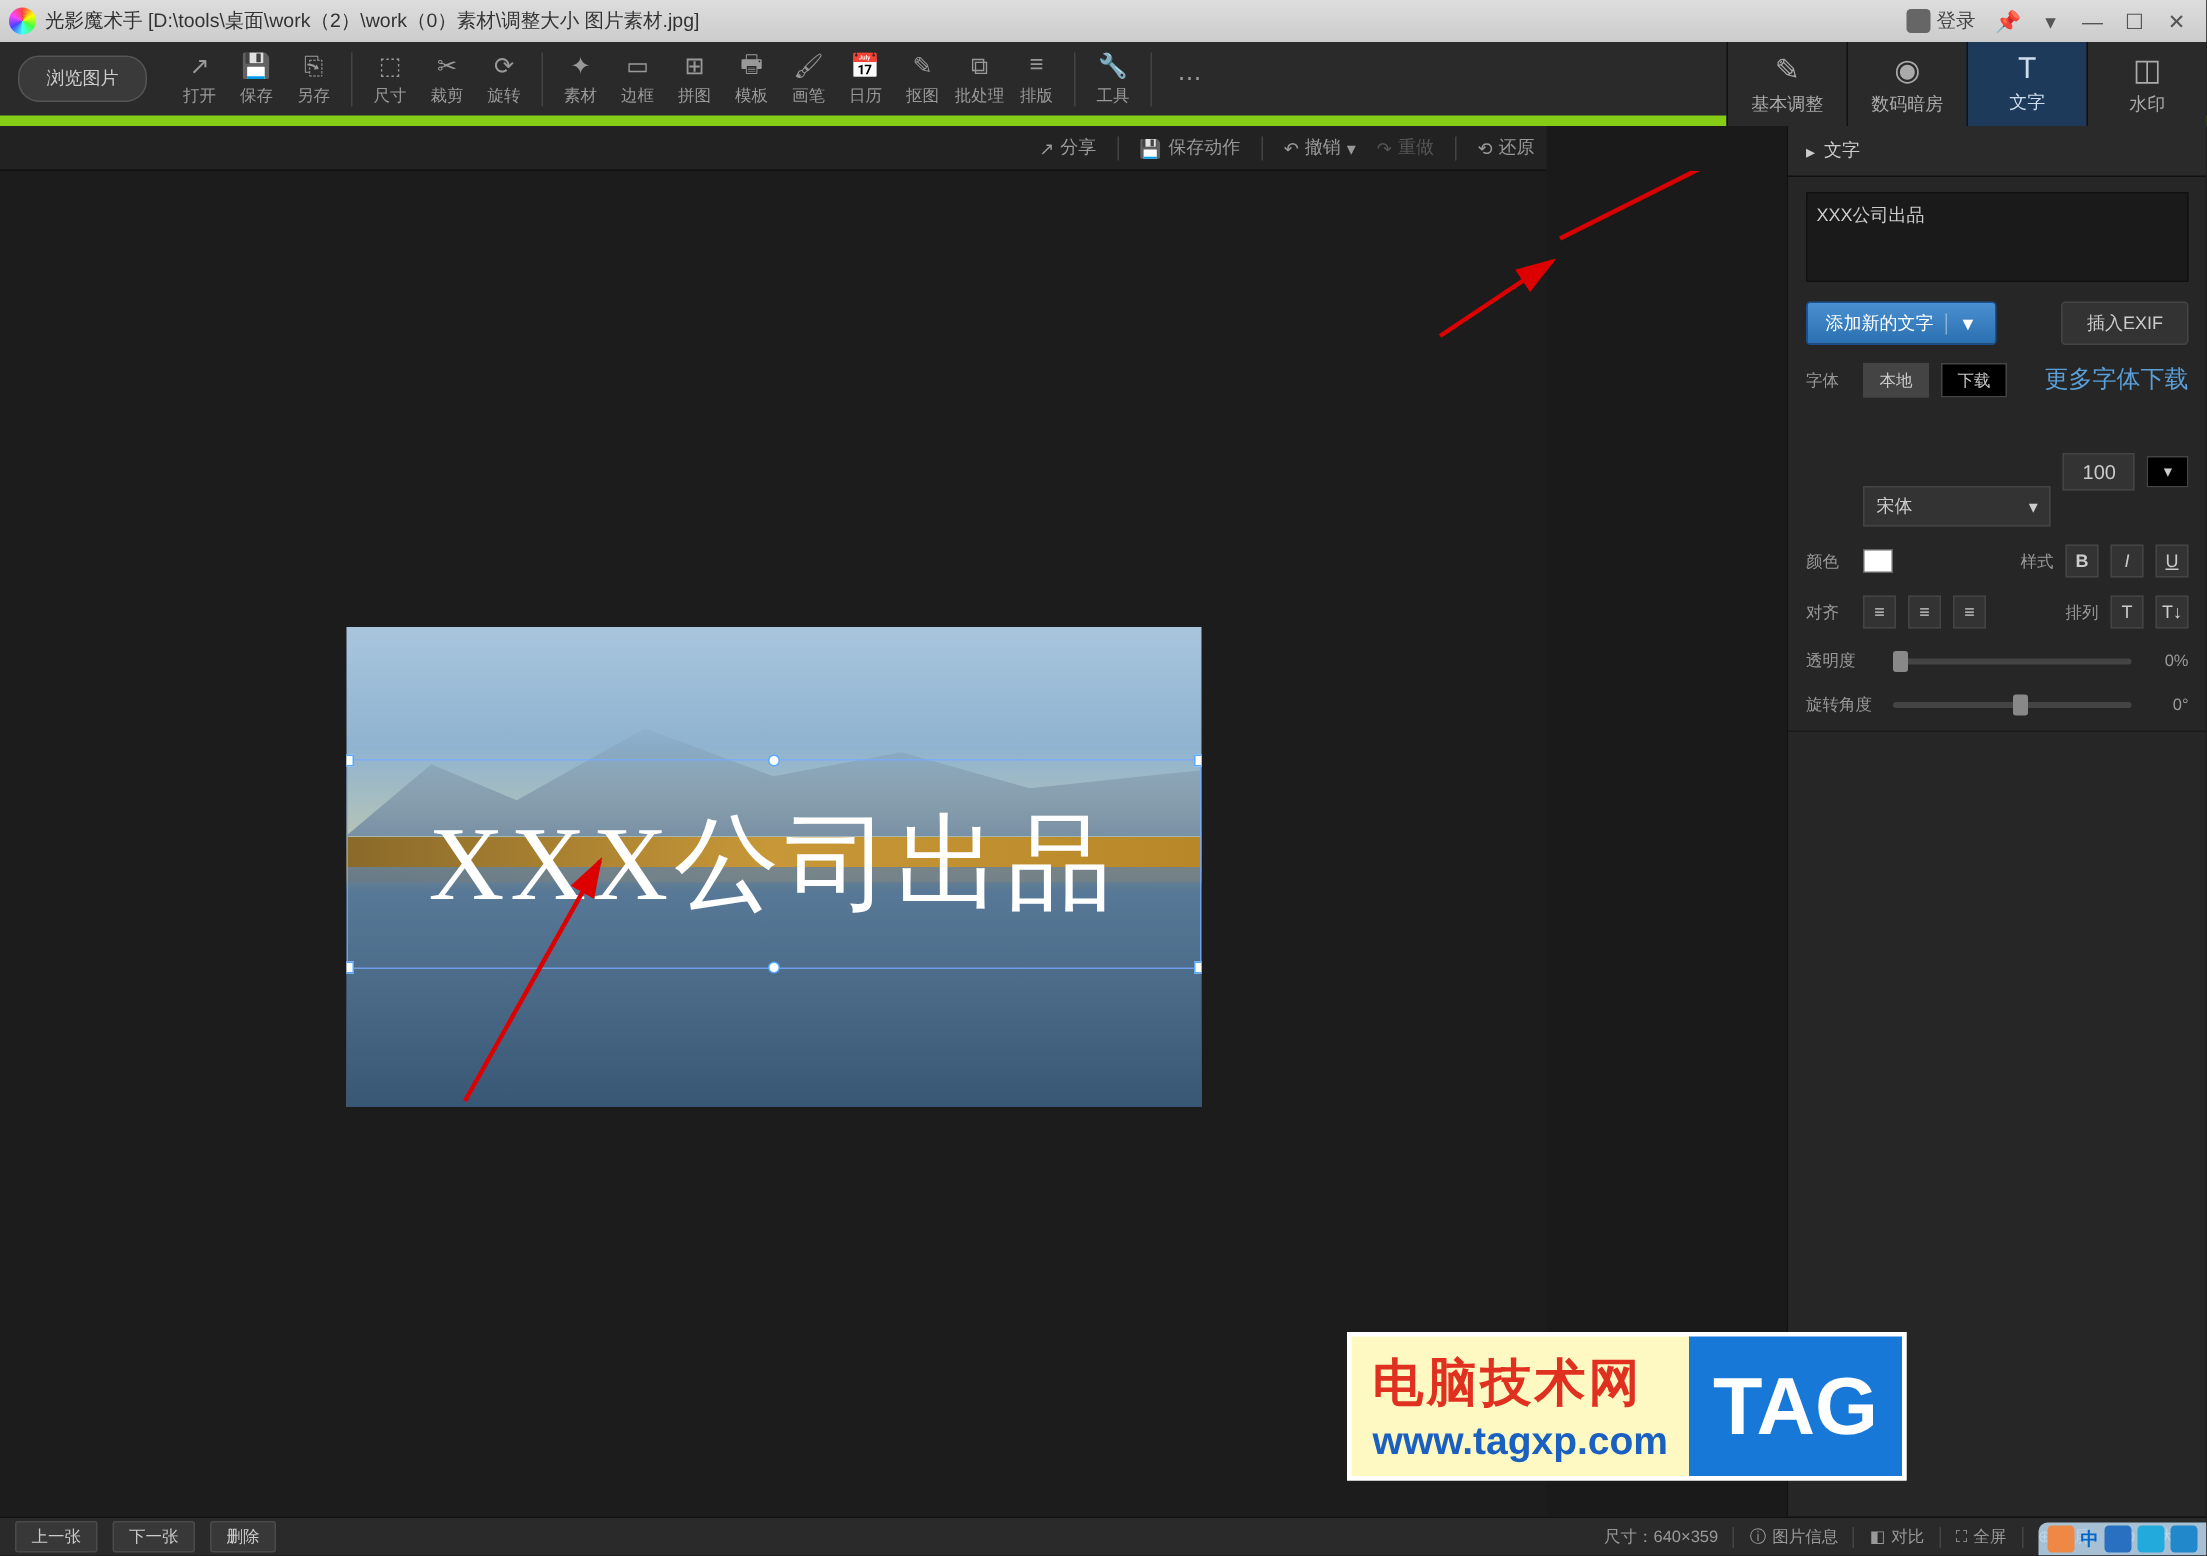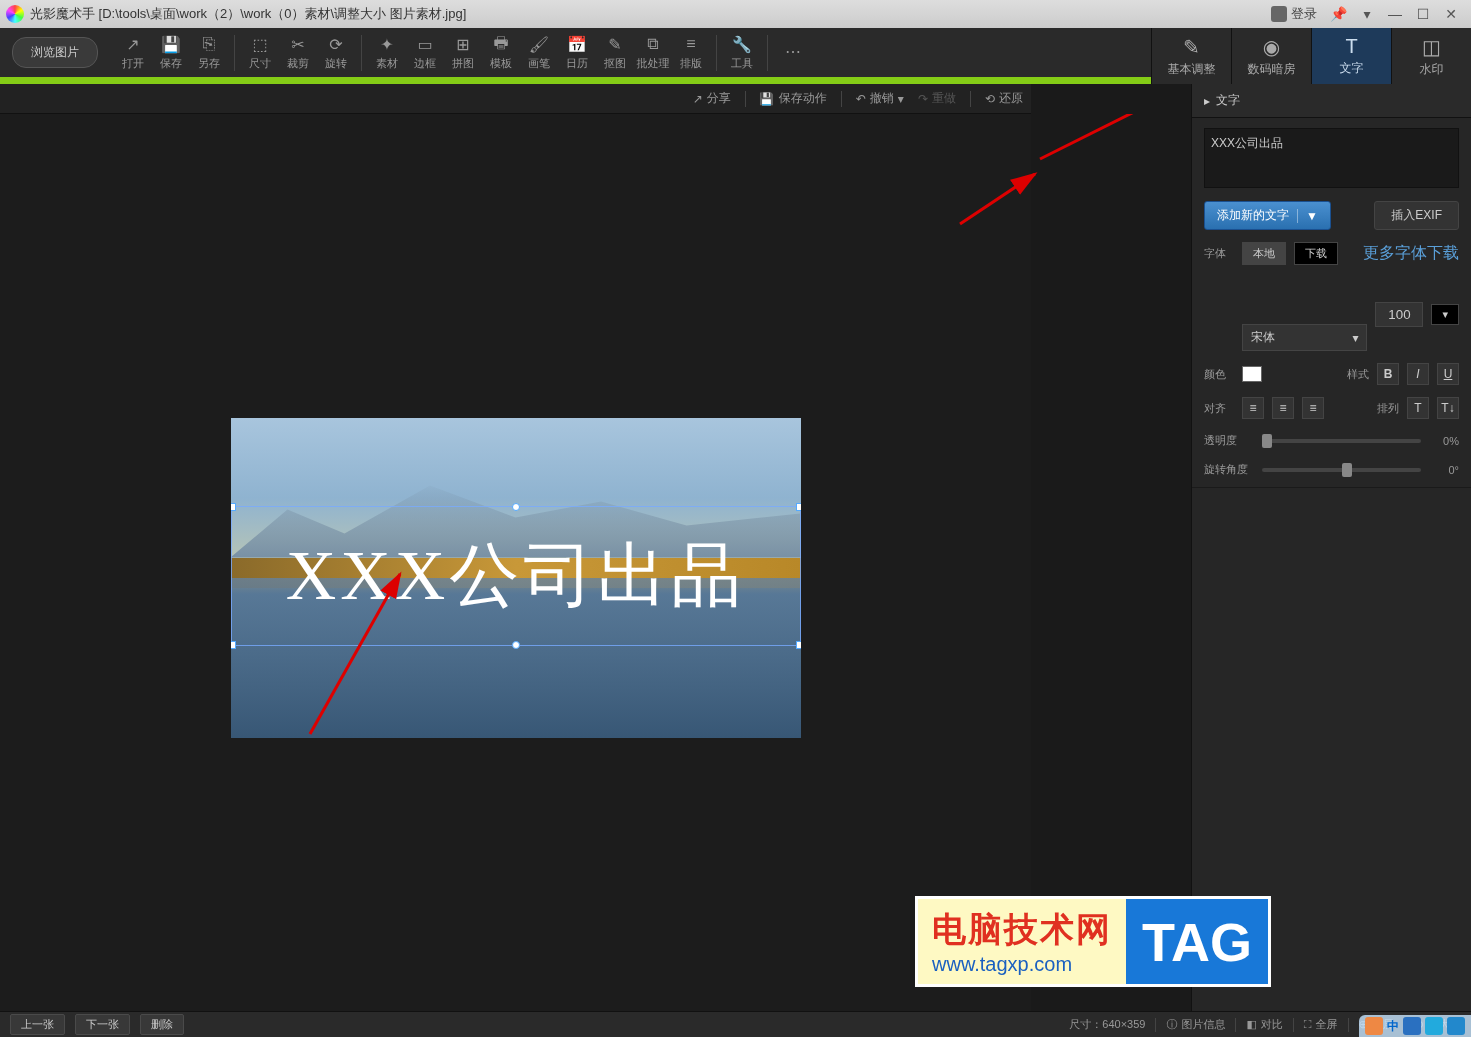--- a/index.html
+++ b/index.html
@@ -80,21 +80,21 @@
 .bottombar { position: absolute; bottom: 0; left: 0; right: 0; height: 26px; background: #2a2a2a; border-top: 1px solid #111; display: flex; align-items: center; padding: 0 10px; gap: 10px; }
 .bottombar .btn { background: #383838; border: 1px solid #4a4a4a; color: #ccc; padding: 2px 10px; cursor: pointer; font-size: 11px; border-radius:2px; }
 .bottombar .spacer { flex: 1; }
 .bottombar .info { color: #999; font-size: 11px; display: flex; align-items: center; gap: 4px; }
 .bottombar .sep { width: 1px; height: 14px; background: #444; }
 
 
 .watermark { position: absolute; right: 200px; bottom: 50px; display: flex; align-items: stretch; border: 3px solid #fff; background:#fff; }
 .wm-left { background: #fef9c3; padding: 8px 14px; }
 .wm-title { color: #e03020; font-size: 34px; font-weight: bold; letter-spacing: 2px; }
-.wm-url { color: #1a60c0; font-size: 20px; font-weight: normal; }
+.wm-url { color: #1a60c0; font-size: 26px; font-weight: bold; }
 .wm-right { background: #1878d8; color: #fff; font-size: 54px; font-weight: bold; padding: 4px 16px; display: flex; align-items: center; }
 
 .tray { position:absolute; right:0; bottom:0; display:flex; gap:4px; padding:2px 6px; background:rgba(200,230,255,0.8); border-radius:6px 0 0 0; align-items:center; }
 .tray .t-icon { width:18px; height:18px; background:#2a70c0; border-radius:3px; }
 
 svg.arrow-svg { position:absolute; top:0; left:0; pointer-events:none; }
 </style>
 </head>
 <body>
 

